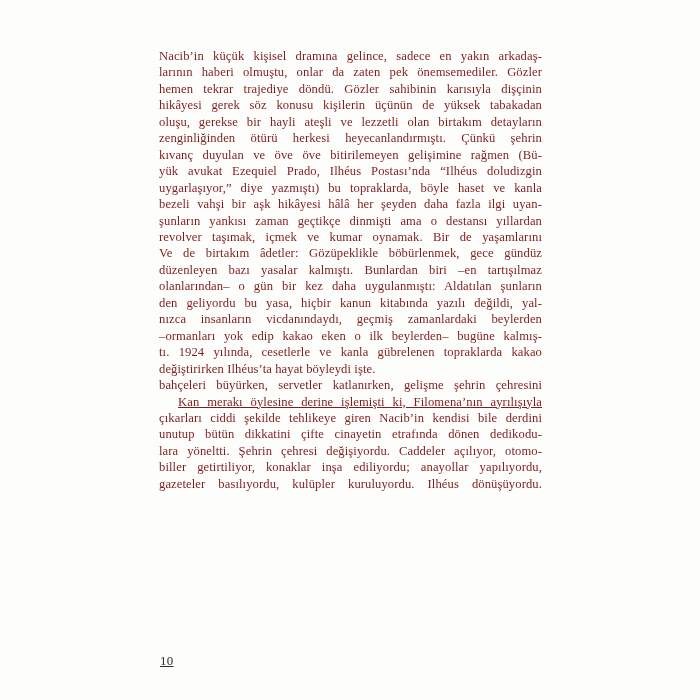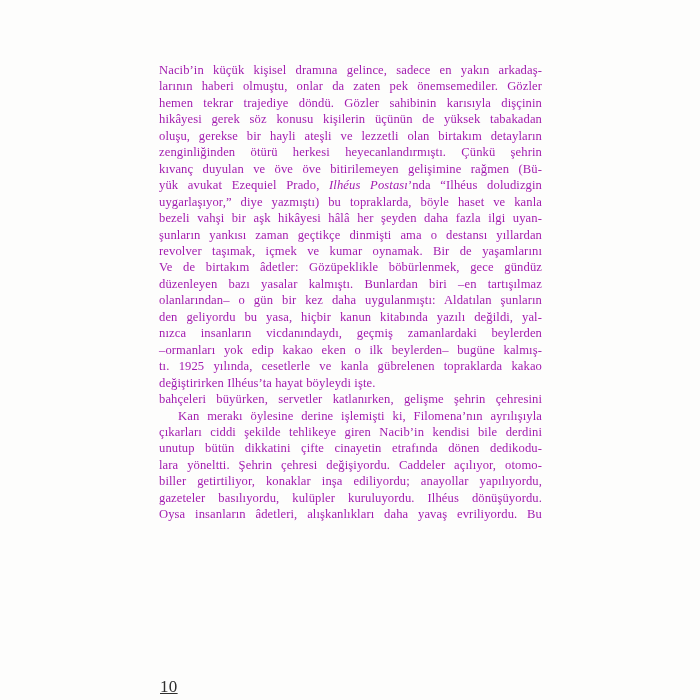--- a/index.html
+++ b/index.html
@@ -18,46 +18,46 @@
     position: absolute;
     left: 0;
     top: 0;
     width: 700px;
     height: 700px;
     background: #fdfdfc;
   }
   .text-block {
     position: absolute;
     left: 159px;
-    top: 62px;
+    top: 48px;
     width: 383px;
-    color: #a21caf;
+    color: #7f1d1d;
   }
   .ln {
     font-size: 12.6px;
     line-height: 16.45px;
     text-align: justify;
     text-align-last: justify;
     white-space: normal;
     letter-spacing: 0.1px;
   }
   .ln.end {
     text-align-last: left;
   }
   .ln.ind {
     text-indent: 19px;
+    text-decoration: underline;
   }
   .ital {
-    font-style: italic;
   }
   .page-number {
     position: absolute;
     left: 160px;
-    top: 677px;
-    font-size: 17px;
+    top: 653px;
+    font-size: 13px;
     color: #2e2e2e;
     letter-spacing: 0.3px;
     text-decoration: underline;
   }
 </style>
 </head>
 <body>
 
 <div class="page">
   <div class="text-block">
@@ -73,27 +73,26 @@
     <div class="ln">uygarlaşıyor,” diye yazmıştı) bu topraklarda, böyle haset ve kanla</div>
     <div class="ln">bezeli vahşi bir aşk hikâyesi hâlâ her şeyden daha fazla ilgi uyan-</div>
     <div class="ln">şunların yankısı zaman geçtikçe dinmişti ama o destansı yıllardan</div>
     <div class="ln">revolver taşımak, içmek ve kumar oynamak. Bir de yaşamlarını</div>
     <div class="ln">Ve de birtakım âdetler: Gözüpeklikle böbürlenmek, gece gündüz</div>
     <div class="ln">düzenleyen bazı yasalar kalmıştı. Bunlardan biri –en tartışılmaz</div>
     <div class="ln">olanlarından– o gün bir kez daha uygulanmıştı: Aldatılan şunların</div>
     <div class="ln">den geliyordu bu yasa, hiçbir kanun kitabında yazılı değildi, yal-</div>
     <div class="ln">nızca insanların vicdanındaydı, geçmiş zamanlardaki beylerden</div>
     <div class="ln">–ormanları yok edip kakao eken o ilk beylerden– bugüne kalmış-</div>
-    <div class="ln">tı. 1925 yılında, cesetlerle ve kanla gübrelenen topraklarda kakao</div>
+    <div class="ln">tı. 1924 yılında, cesetlerle ve kanla gübrelenen topraklarda kakao</div>
     <div class="ln end">değiştirirken Ilhéus’ta hayat böyleydi işte.</div>
     <div class="ln">bahçeleri büyürken, servetler katlanırken, gelişme şehrin çehresini</div>
 
     <div class="ln ind">Kan merakı öylesine derine işlemişti ki, Filomena’nın ayrılışıyla</div>
     <div class="ln">çıkarları ciddi şekilde tehlikeye giren Nacib’in kendisi bile derdini</div>
     <div class="ln">unutup bütün dikkatini çifte cinayetin etrafında dönen dedikodu-</div>
     <div class="ln">lara yöneltti. Şehrin çehresi değişiyordu. Caddeler açılıyor, otomo-</div>
     <div class="ln">biller getirtiliyor, konaklar inşa ediliyordu; anayollar yapılıyordu,</div>
     <div class="ln">gazeteler basılıyordu, kulüpler kuruluyordu. Ilhéus dönüşüyordu.</div>
-    <div class="ln">Oysa insanların âdetleri, alışkanlıkları daha yavaş evriliyordu. Bu</div>
   </div>
 
   <div class="page-number">10</div>
 </div>
 
 </body></html>

